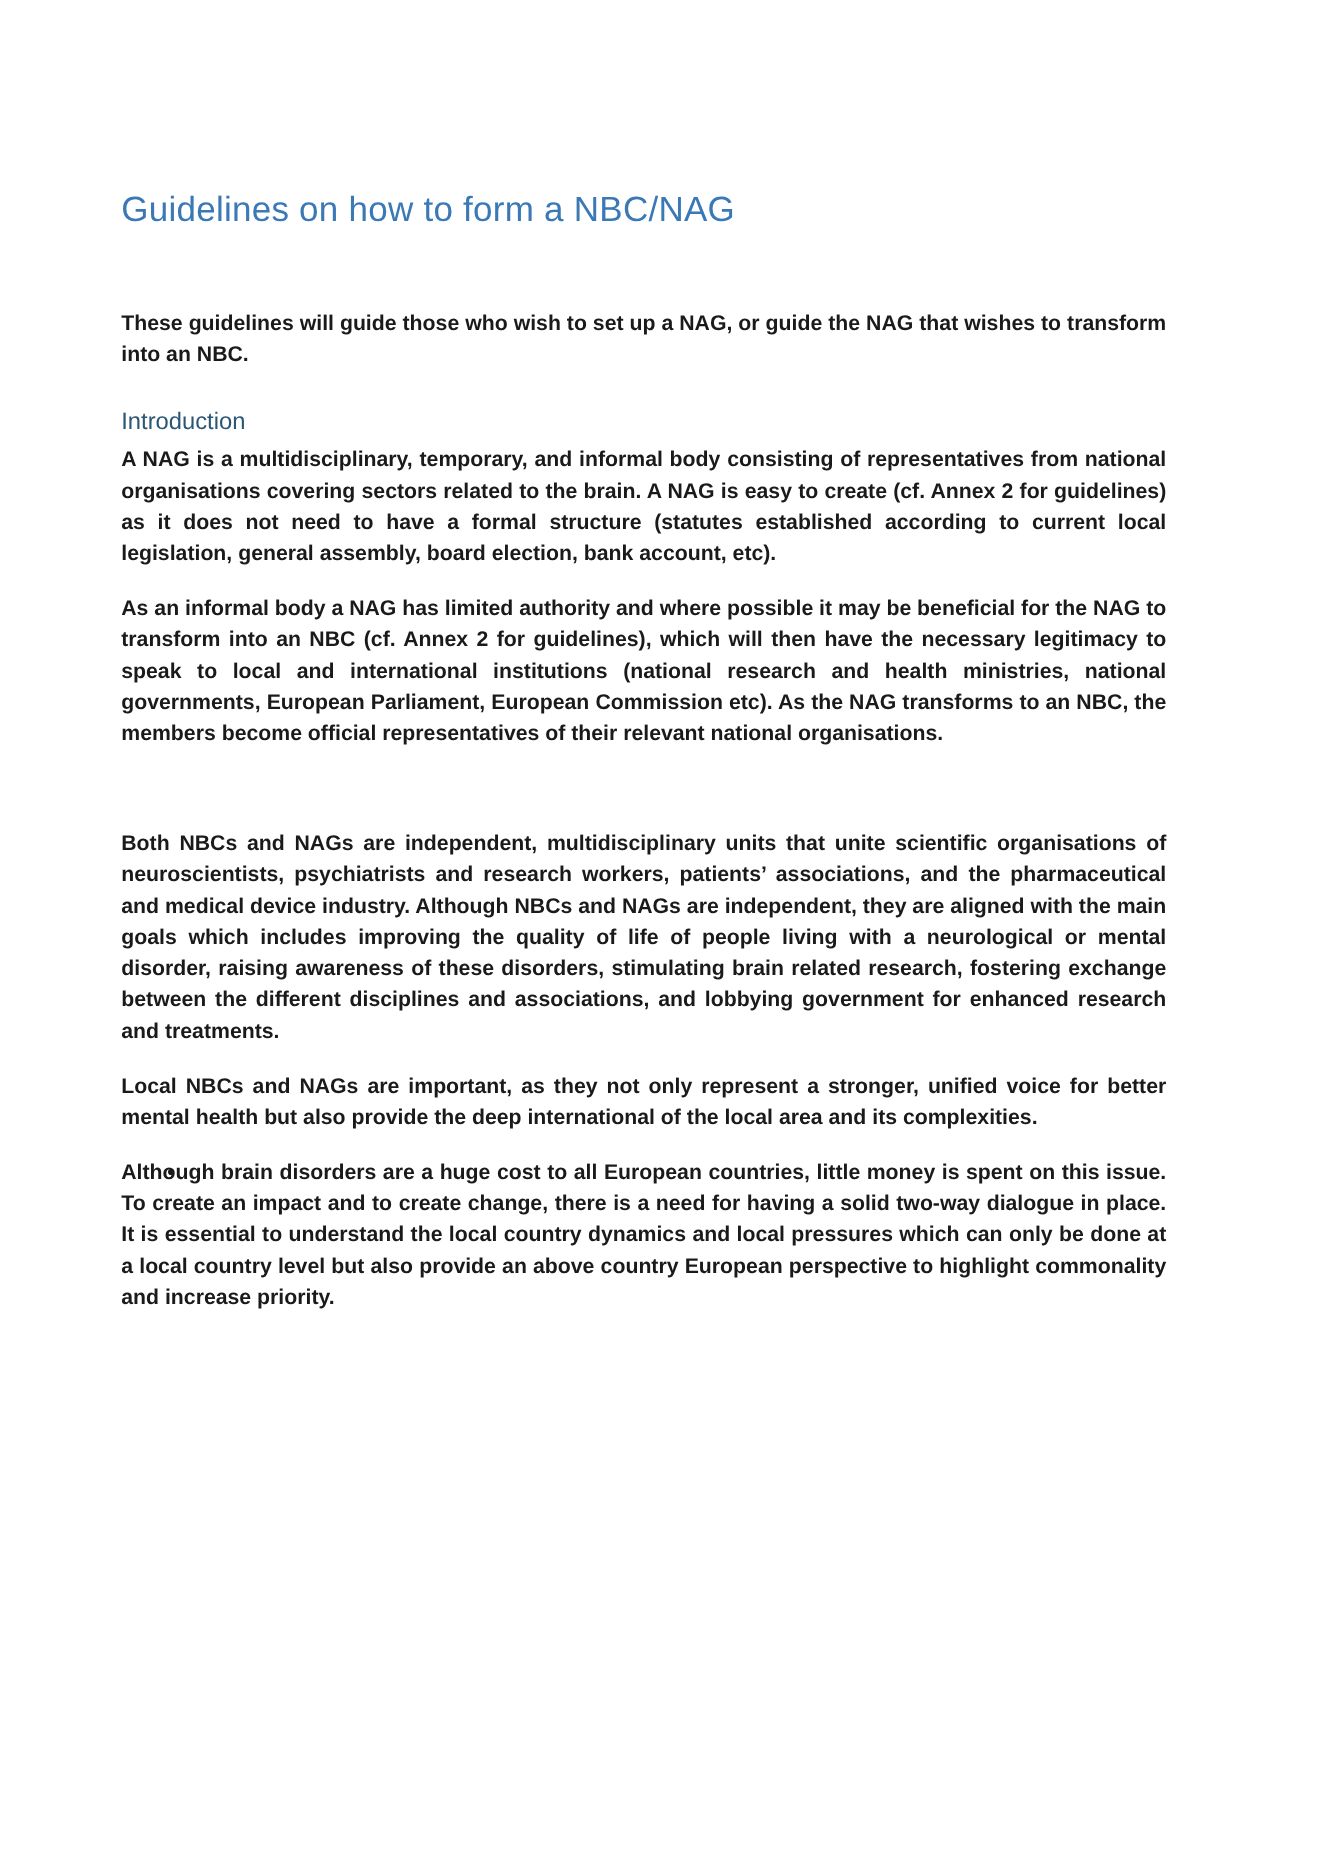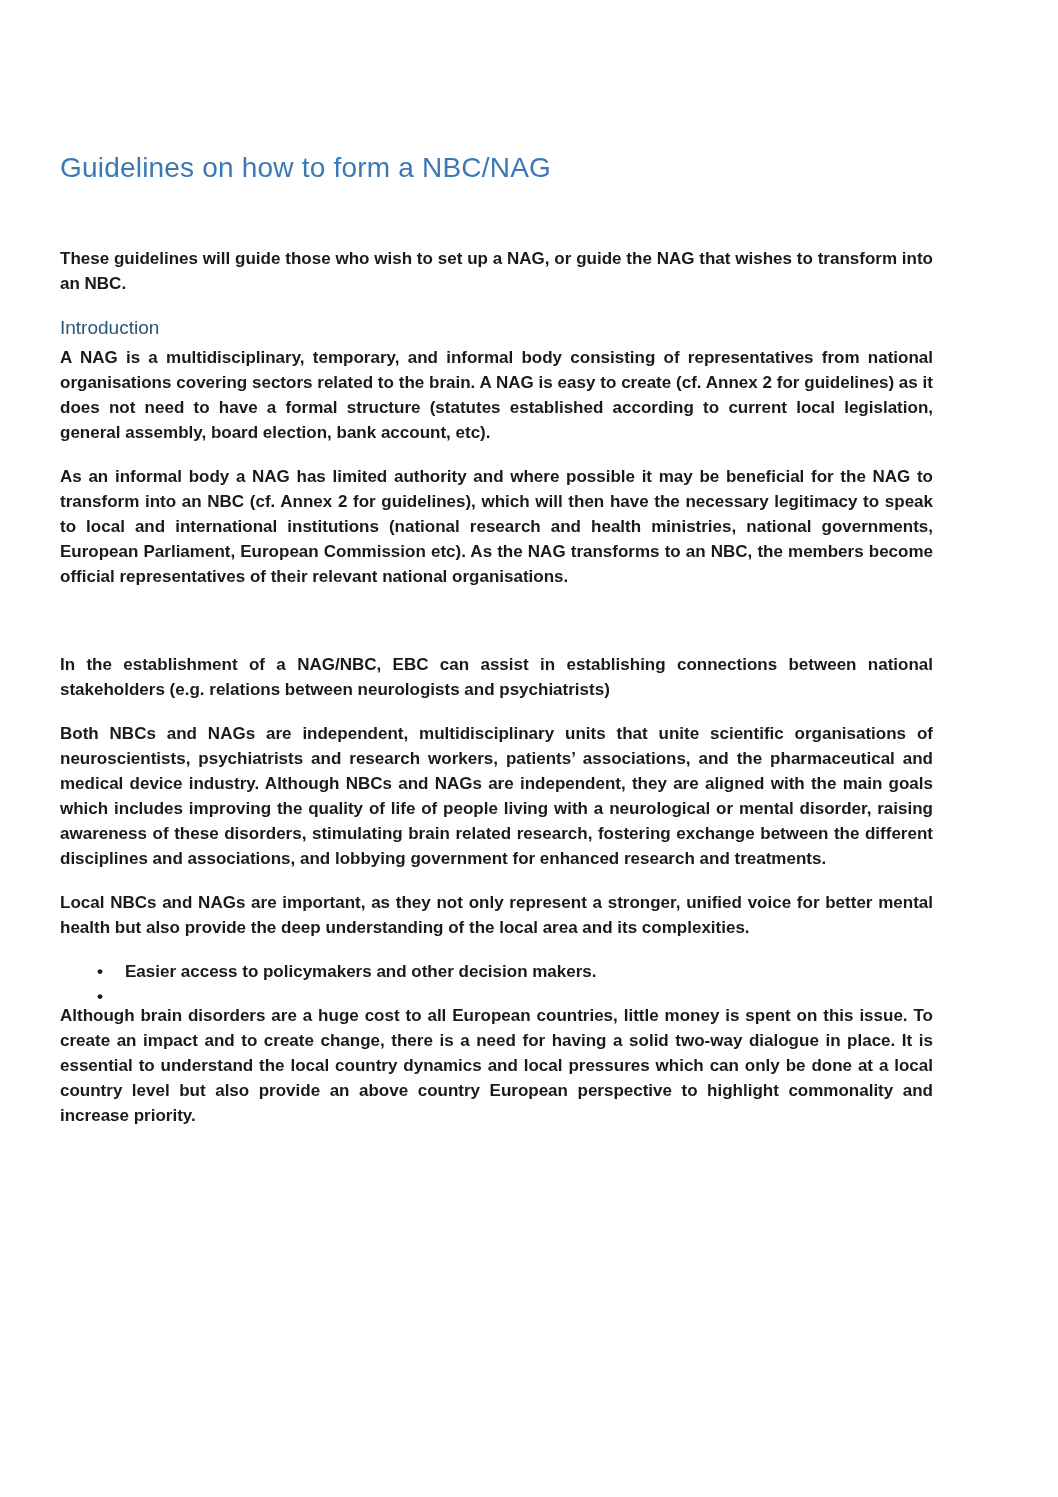--- a/index.html
+++ b/index.html
@@ -11,33 +11,33 @@
     width: 1058px;
     height: 1497px;
     font-family: "Liberation Sans", sans-serif;
     color: var(--body_text, #1a1a1a);
     overflow: hidden;
   }
   .page {
     box-sizing: border-box;
     width: 1058px;
     height: 1497px;
-    padding: 152px 125px 0 60px;
+    padding: 152px 125px 0 97px;
     background: #ffffff;
   }
   h1.doc-title {
     margin: 0 0 62px 0;
     font-size: 28px;
     line-height: 1.15;
     font-weight: 400;
     color: var(--title_blue, #3b79b6);
     letter-spacing: 0.2px;
   }
   h2.section-heading {
-    margin: 21px 0 5px 0;
+    margin: 31px 0 5px 0;
     font-size: 19px;
     line-height: 1.2;
     font-weight: 400;
     color: var(--heading_blue, #2b5674);
   }
   p.body {
     margin: 0 0 19px 0;
     font-size: 17px;
     line-height: 25px;
     font-weight: 600;
@@ -77,31 +77,29 @@
   <p class="body lead">These guidelines will guide those who wish to set up a NAG, or guide the NAG that wishes to transform into an NBC.</p>
 
   <h2 class="section-heading">Introduction</h2>
 
   <p class="body">A NAG is a multidisciplinary, temporary, and informal body consisting of representatives from national organisations covering sectors related to the brain. A NAG is easy to create (cf. Annex 2 for guidelines) as it does not need to have a formal structure (statutes established according to current local legislation, general assembly, board election, bank account, etc).</p>
 
   <p class="body">As an informal body a NAG has limited authority and where possible it may be beneficial for the NAG to transform into an NBC (cf. Annex 2 for guidelines), which will then have the necessary legitimacy to speak to local and international institutions (national research and health ministries, national governments, European Parliament, European Commission etc). As the NAG transforms to an NBC, the members become official representatives of their relevant national organisations.</p>
 
   <div class="blank-line"></div>
 
-  <p class="body">In the establishment of a NAG/NBC, EBC can assist in establishing connections between national stakeholders (e.g. relations between neurologists and psychiatrists)</p>
 
   <p class="body">Both NBCs and NAGs are independent, multidisciplinary units that unite scientific organisations of neuroscientists, psychiatrists and research workers, patients’ associations, and the pharmaceutical and medical device industry. Although NBCs and NAGs are independent, they are aligned with the main goals which includes improving the quality of life of people living with a neurological or mental disorder, raising awareness of these disorders, stimulating brain related research, fostering exchange between the different disciplines and associations, and lobbying government for enhanced research and treatments.</p>
 
-  <p class="body">Local NBCs and NAGs are important, as they not only represent a stronger, unified voice for better mental health but also provide the deep understanding of the local area and its complexities.</p>
+  <p class="body">Local NBCs and NAGs are important, as they not only represent a stronger, unified voice for better mental health but also provide the deep international of the local area and its complexities.</p>
 
 
   <ul class="advantages">
     <li>
       <span class="bullet-dot">•</span>
-      <span>Easier access to policymakers and other decision makers.</span>
     </li>
     <li>
       <span class="bullet-dot">•</span>
     </li>
   </ul>
 
   <p class="body">Although brain disorders are a huge cost to all European countries, little money is spent on this issue. To create an impact and to create change, there is a need for having a solid two-way dialogue in place. It is essential to understand the local country dynamics and local pressures which can only be done at a local country level but also provide an above country European perspective to highlight commonality and increase priority.</p>
 
 </div>
 

